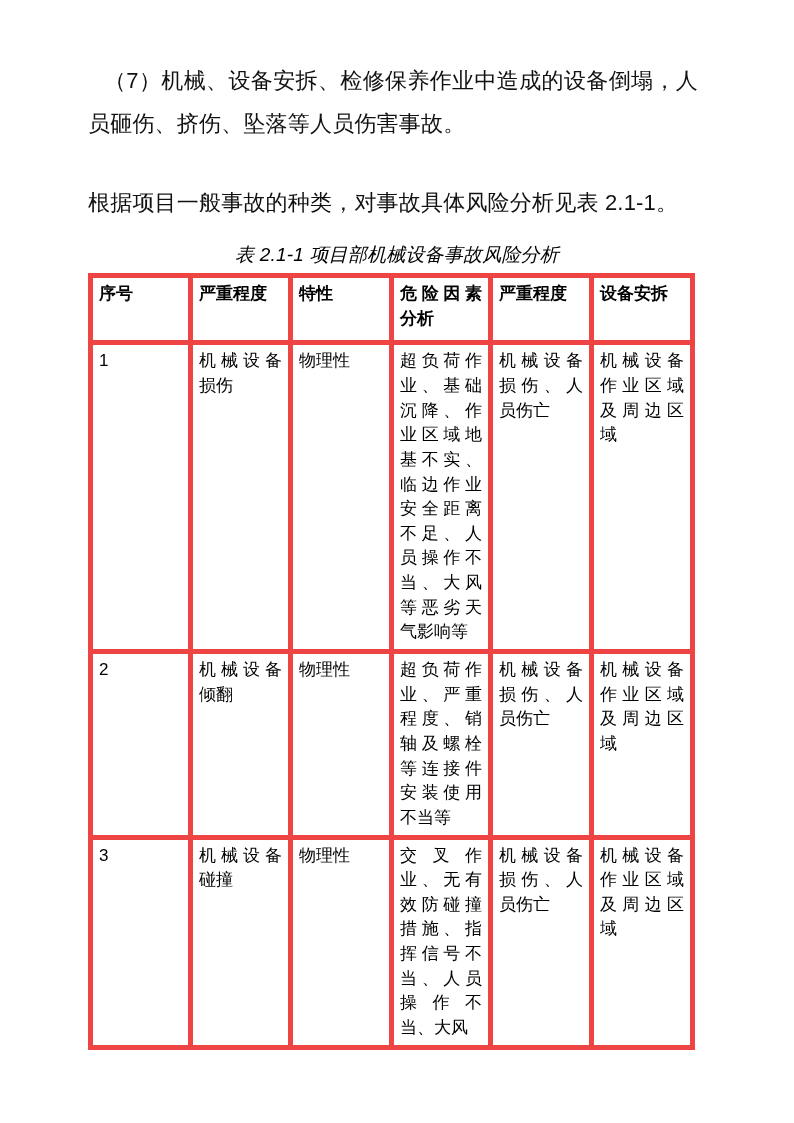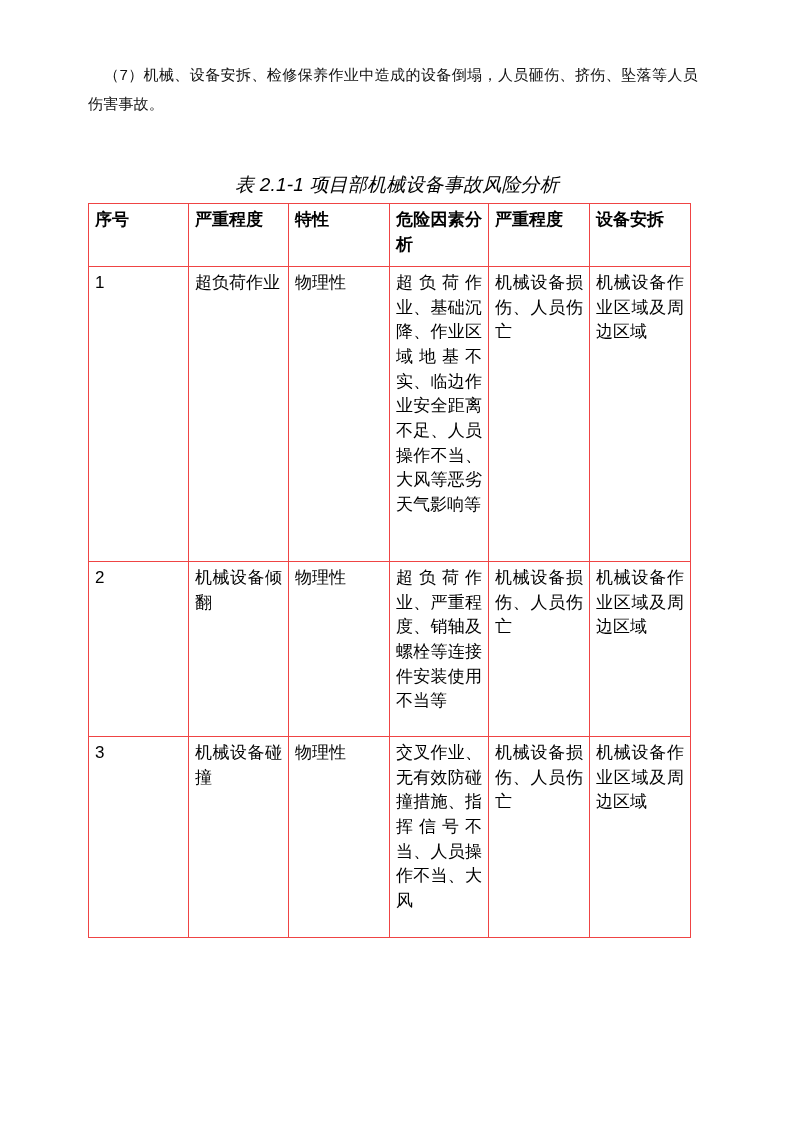--- a/index.html
+++ b/index.html
@@ -28,21 +28,21 @@
 
   .content {
     position: absolute;
     left: 88px;
     top: 60px;
     width: 618px;
   }
 
   
   .para {
-    font-size: 15px;
+    font-size: 22px;
     line-height: 1.95;
     color: #111111;
     text-align: justify;
     text-justify: inter-ideograph;
     margin: 0 8px 12px 0;
     letter-spacing: 0.2px;
   }
   .para-indent {
     text-indent: 16px;
   }
@@ -62,21 +62,21 @@
 
   
   table.risk-table {
     border-collapse: collapse;
     width: 602px;
     table-layout: fixed;
     margin: 0;
   }
   table.risk-table th,
   table.risk-table td {
-    border: 1px solid #ef4444;
+    border: 5px solid #ef4444;
     vertical-align: top;
     padding: 4px 6px 4px 6px;
     font-size: 17px;
     line-height: 1.45;
     font-weight: normal;
   }
   table.risk-table th {
     font-weight: bold;
     text-align: justify;
     text-justify: inter-ideograph;
@@ -109,20 +109,21 @@
 </head>
 <body>
 
 <div class="page">
   <div class="content">
 
     <p class="para para-indent">（7）机械、设备安拆、检修保养作业中造成的设备倒塌，人员砸伤、挤伤、坠落等人员伤害事故。</p>
 
     <div class="para-spacer"></div>
 
+    <p class="para">根据项目一般事故的种类，对事故具体风险分析见表 2.1-1。</p>
 
     <div class="table-title">表 2.1-1 项目部机械设备事故风险分析</div>
 
     <table class="risk-table">
       <colgroup>
         <col class="c1">
           <col class="c2">
           <col class="c3">
         <col class="c4">
           <col class="c5">
@@ -134,21 +135,21 @@
           <th class="plain">严重程度</th>
           <th class="plain">特性</th>
           <th class="justify">危险因素分析</th>
           <th class="plain">严重程度</th>
           <th class="plain">设备安拆</th>
         </tr>
       </thead>
       <tbody>
         <tr class="r1">
           <td class="plain num-cell">1</td>
-          <td class="justify">超负荷作业</td>
+          <td class="justify">机械设备损伤</td>
           <td class="plain">物理性</td>
           <td class="justify">超负荷作业、基础沉降、作业区域地基不实、临边作业安全距离不足、人员操作不当、大风等恶劣天气影响等</td>
           <td class="justify">机械设备损伤、人员伤亡</td>
           <td class="justify">机械设备作业区域及周边区域</td>
         </tr>
         <tr class="r2">
           <td class="plain num-cell">2</td>
           <td class="justify">机械设备倾翻</td>
           <td class="plain">物理性</td>
           <td class="justify">超负荷作业、严重程度、销轴及螺栓等连接件安装使用不当等</td>

